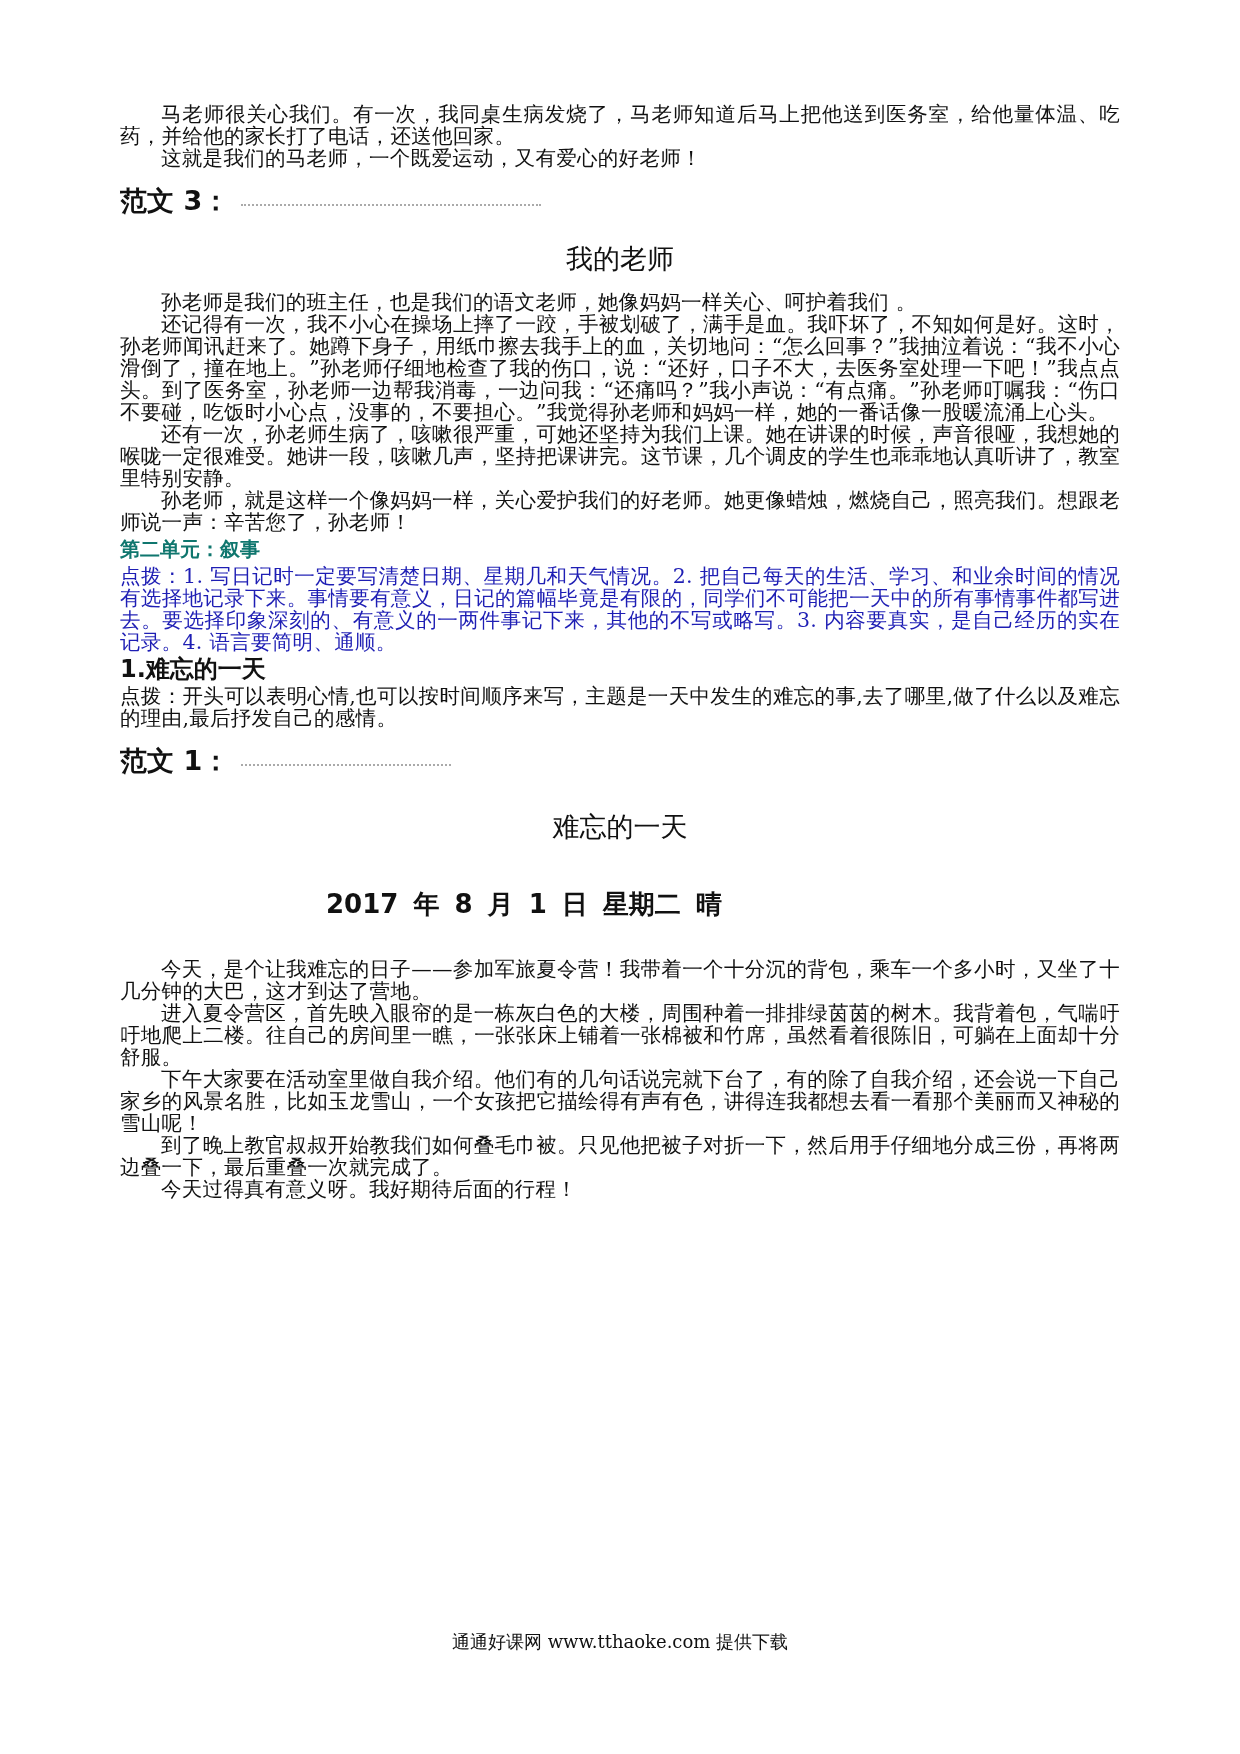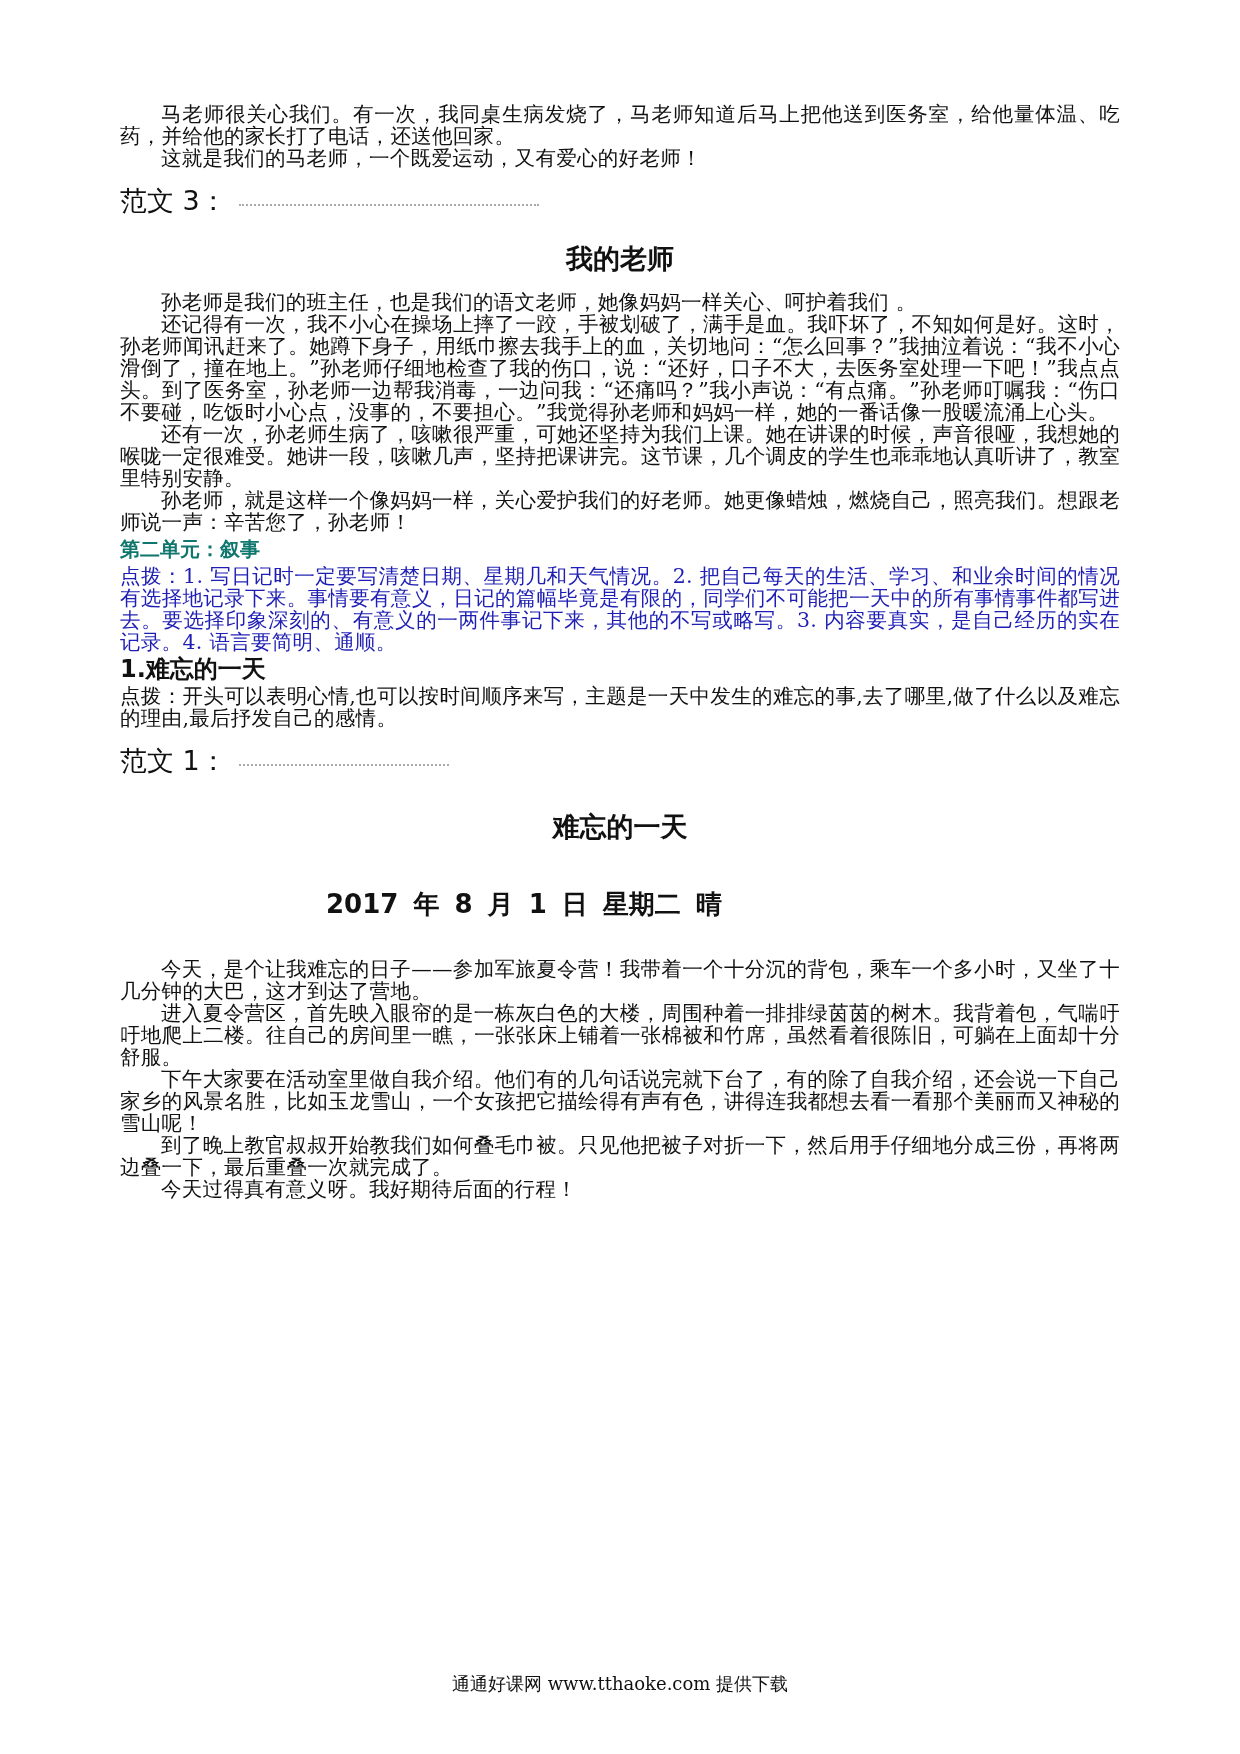--- a/index.html
+++ b/index.html
@@ -2,26 +2,26 @@
 <html><head>
 <meta charset="utf-8">
 <style>
   html, body { margin: 0; padding: 0; background: #ffffff; }
   body { width: 1240px; height: 1754px; position: relative; overflow: hidden;
          font-family: "DejaVu Serif", "Liberation Serif", serif; color: #111; }
   .page { position: absolute; left: 120px; top: 0; width: 1000px; }
   .p { font-size: 20.5px; line-height: 22px; margin: 0; text-align: justify; text-align-last: left; letter-spacing: 0.3px; }
   .indent { text-indent: 41px; }
   .blue { color: #1e1eb4; }
-  .sample-heading { font-family: "DejaVu Sans", "Liberation Sans", sans-serif; font-weight: normal; font-size: 27px; margin: 0; display: flex; align-items: baseline; }
+  .sample-heading { font-family: "DejaVu Sans", "Liberation Sans", sans-serif; font-weight: bold; font-size: 27px; margin: 0; display: flex; align-items: baseline; }
   .dots { display: inline-block; border-bottom: 2px dotted #aaa; height: 0; margin-left: 12px; transform: translateY(-4px); }
-  .title { font-family: "DejaVu Sans", "Liberation Sans", sans-serif; font-weight: bold; font-size: 27px; text-align: center; margin: 0; }
+  .title { font-family: "DejaVu Sans", "Liberation Sans", sans-serif; font-weight: normal; font-size: 27px; text-align: center; margin: 0; }
   .date-line { font-family: "DejaVu Sans", "Liberation Sans", sans-serif; font-size: 26px; margin: 16px; padding-left: 190px; word-spacing: 6px; font-weight: bold; }
   .unit-heading { font-family: "DejaVu Sans", "Liberation Sans", sans-serif; font-weight: bold; font-size: 20px; line-height: 32px; margin: 0; }
-  .footer { position: absolute; left: 0; width: 1240px; top: 1672px; text-align: center; font-size: 18px; }
+  .footer { position: absolute; left: 0; width: 1240px; top: 1630px; text-align: center; font-size: 18px; }
 </style>
 </head>
 <body>
 
 <div class="page">
 
   <div style="height:103px"></div>
   <p class="p indent">马老师很关心我们。有一次，我同桌生病发烧了，马老师知道后马上把他送到医务室，给他量体温、吃药，并给他的家长打了电话，还送他回家。</p>
   <p class="p indent">这就是我们的马老师，一个既爱运动，又有爱心的好老师！</p>
 

